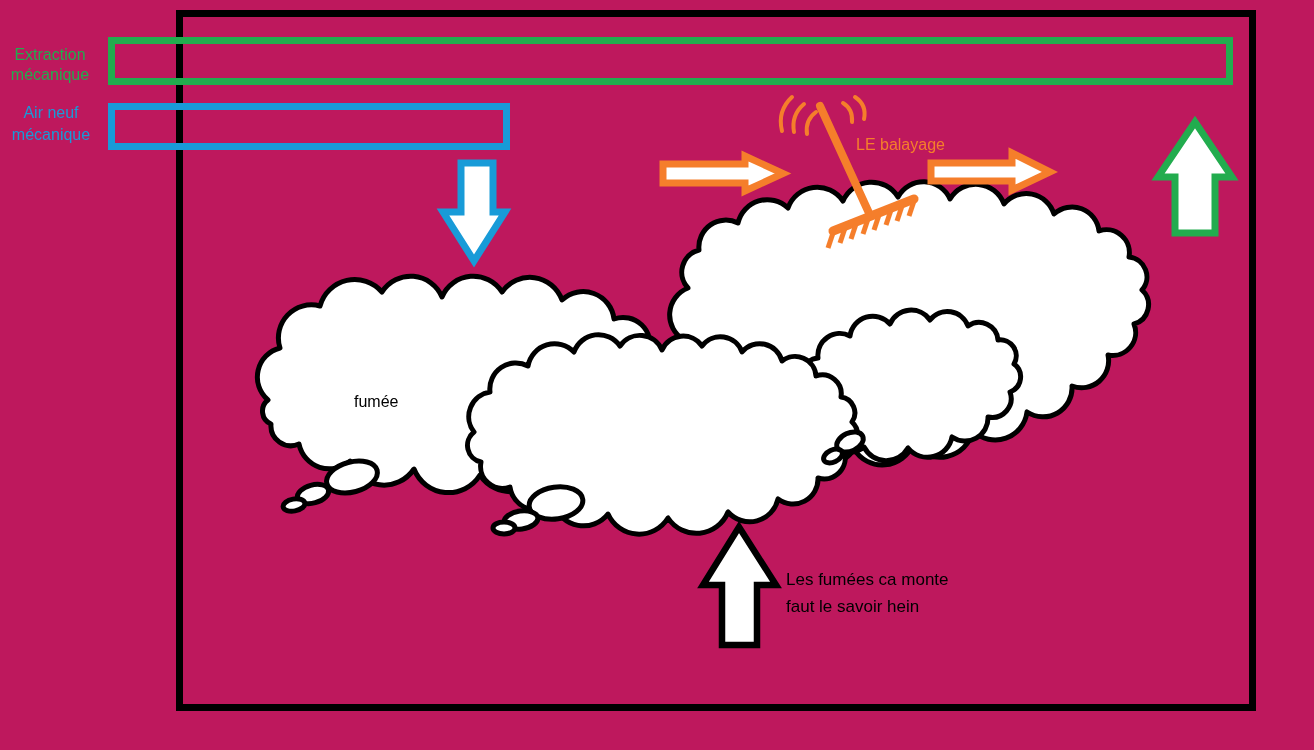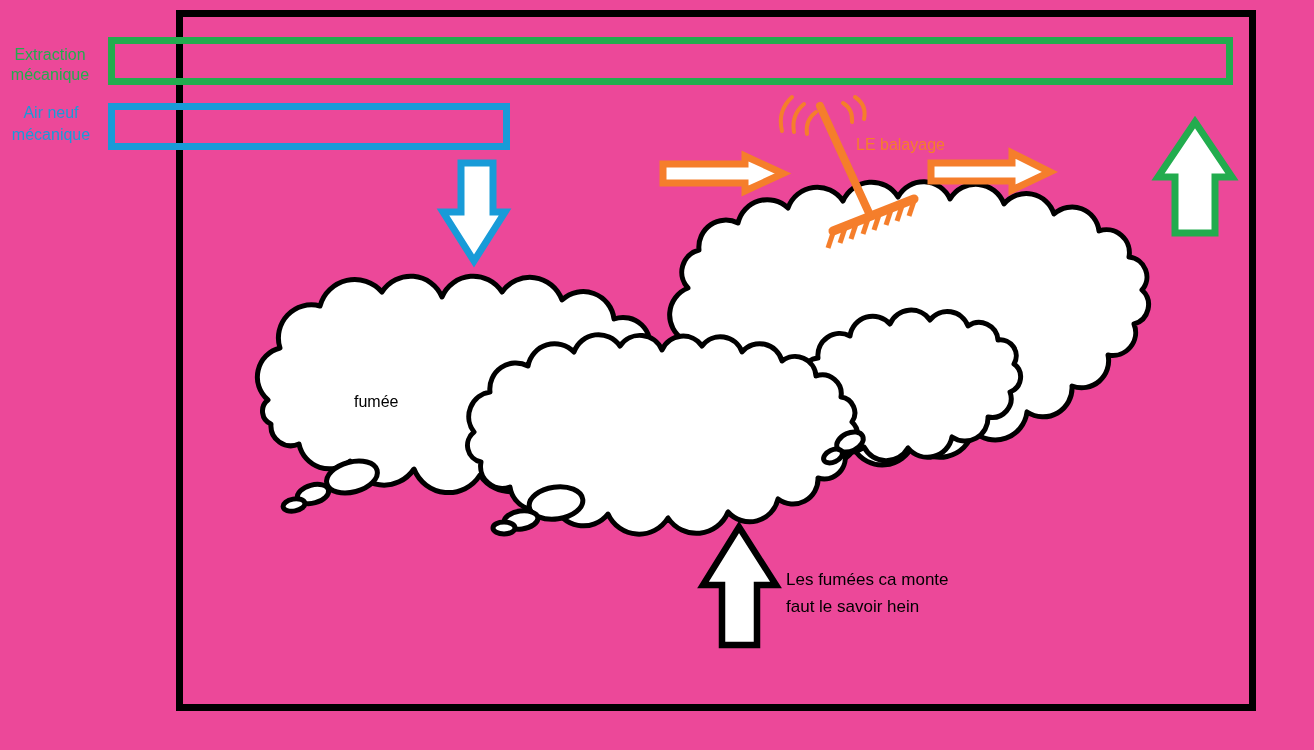--- a/index.html
+++ b/index.html
@@ -1,19 +1,19 @@
 <!DOCTYPE html>
 <html><head>
 <meta charset="utf-8">
 <style>
   html,body{margin:0;padding:0;background:#ffffff;}
   .stage{
     position:relative;
     width:1314px;height:750px;
-    background:#ec4899;
+    background:#be185d;
     font-family:"Liberation Sans", sans-serif;
     overflow:hidden;
   }
   .stage svg{position:absolute;left:0;top:0;}
   text{font-family:"Liberation Sans", sans-serif;}
   .lbl{font-size:16px;}
   .note{font-size:17px;}
 </style>
 </head>
 <body>

